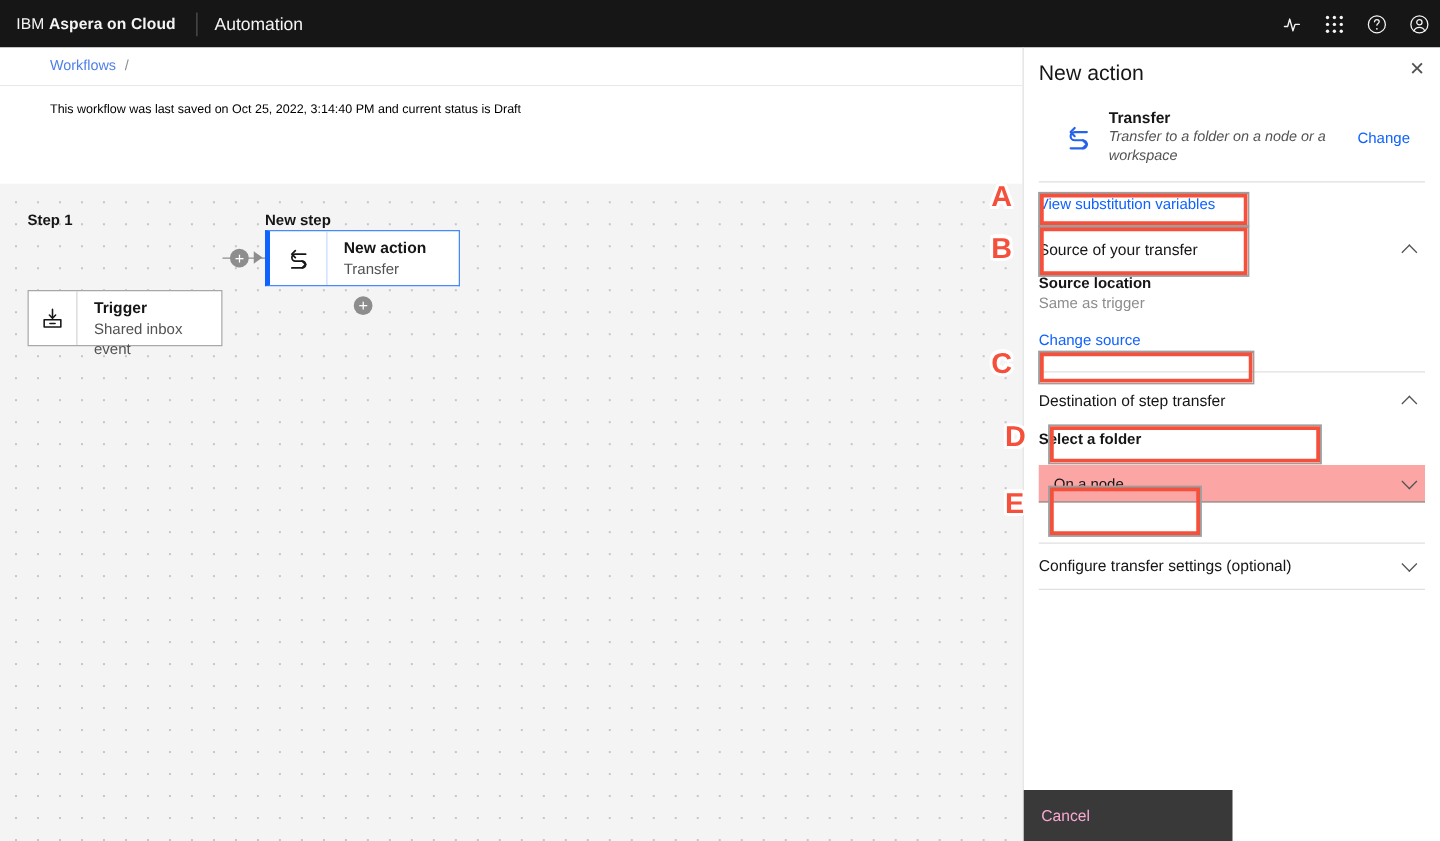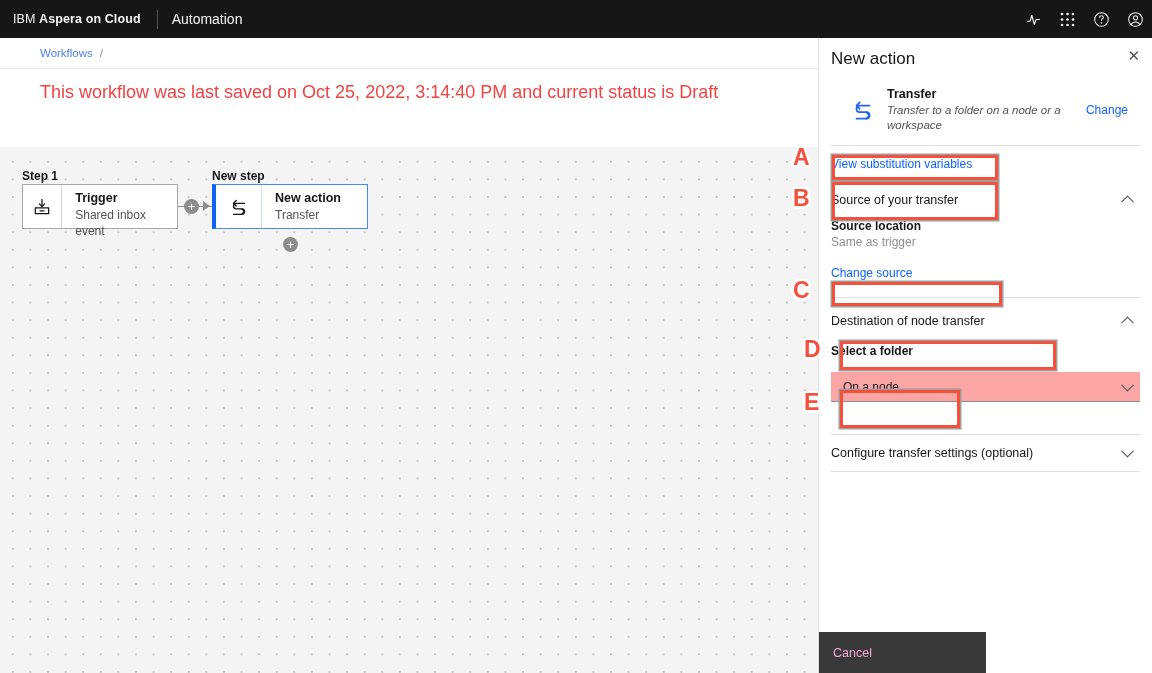--- a/index.html
+++ b/index.html
@@ -62,40 +62,40 @@
   .page-head {
     position: absolute; top: 69px; left: 0;
     width: 818px; height: 78px;
     background: #fff; padding-left: 40px; padding-top: 12px;
   }
   .page-title {
     font-size: 26px; font-weight: 400; color: #161616;
     line-height: 34px; letter-spacing: -.2px;
   }
   .page-sub {
-    font-size: 18px; color: #ef4444; margin-top: 1px;
+    font-size: 10px; color: #000000; margin-top: 1px;
   }
 
   
   .canvas {
     position: absolute; top: 147px; left: 0;
     width: 818px; height: 526px;
     background-color: #f4f4f4;
     background-image: radial-gradient(#c6c6c6 1px, transparent 1.1px);
     background-size: 17.6px 17.6px;
     background-position: 4px 6px;
   }
   .step-label {
     position: absolute; font-size: 12px; font-weight: 700; color: #161616;
   }
   .node {
     position: absolute; height: 45px;
     background: #fff; display: flex; align-items: stretch;
   }
-  .node-trigger { border: 1px solid #a8a8a8; }
+  .node-trigger { border: 1px solid #a8a8a8; margin-top: 48px; }
   .node-action  { border: 1px solid #4589ff; border-left: 4px solid #0f62fe; }
   .node-icon {
     width: 46px; display: flex; align-items: center; justify-content: center;
     border-right: 1px solid #d6d6d6;
   }
   .node-action .node-icon { border-right: 1px solid #c8dcff; }
   .node-text { padding: 5px 14px 0 13px; }
   .node-title { font-size: 12.5px; font-weight: 700; color: #161616; line-height: 17px; }
   .node-desc  { font-size: 12px; color: #525252; line-height: 16px; }
 
@@ -360,21 +360,21 @@
       <div class="field-value">Same as trigger</div>
     </div>
 
     <div style="padding:13px 0 16px 12px;">
       <span class="link-blue">Change source</span>
     </div>
 
     <div class="sect-divider"></div>
 
     <div class="accordion-hdr" style="margin-top:5px;">
-      <span class="acc-title">Destination of node transfer</span>
+      <span class="acc-title">Destination of step transfer</span>
       <span class="chev up"></span>
     </div>
 
     <div class="sub-label">Select a folder</div>
 
     <div style="padding:14px 12px 0 12px;">
       <div class="select-box">
         <span>On a node</span>
         <span class="chev down" style="right:8px;"></span>
       </div>

